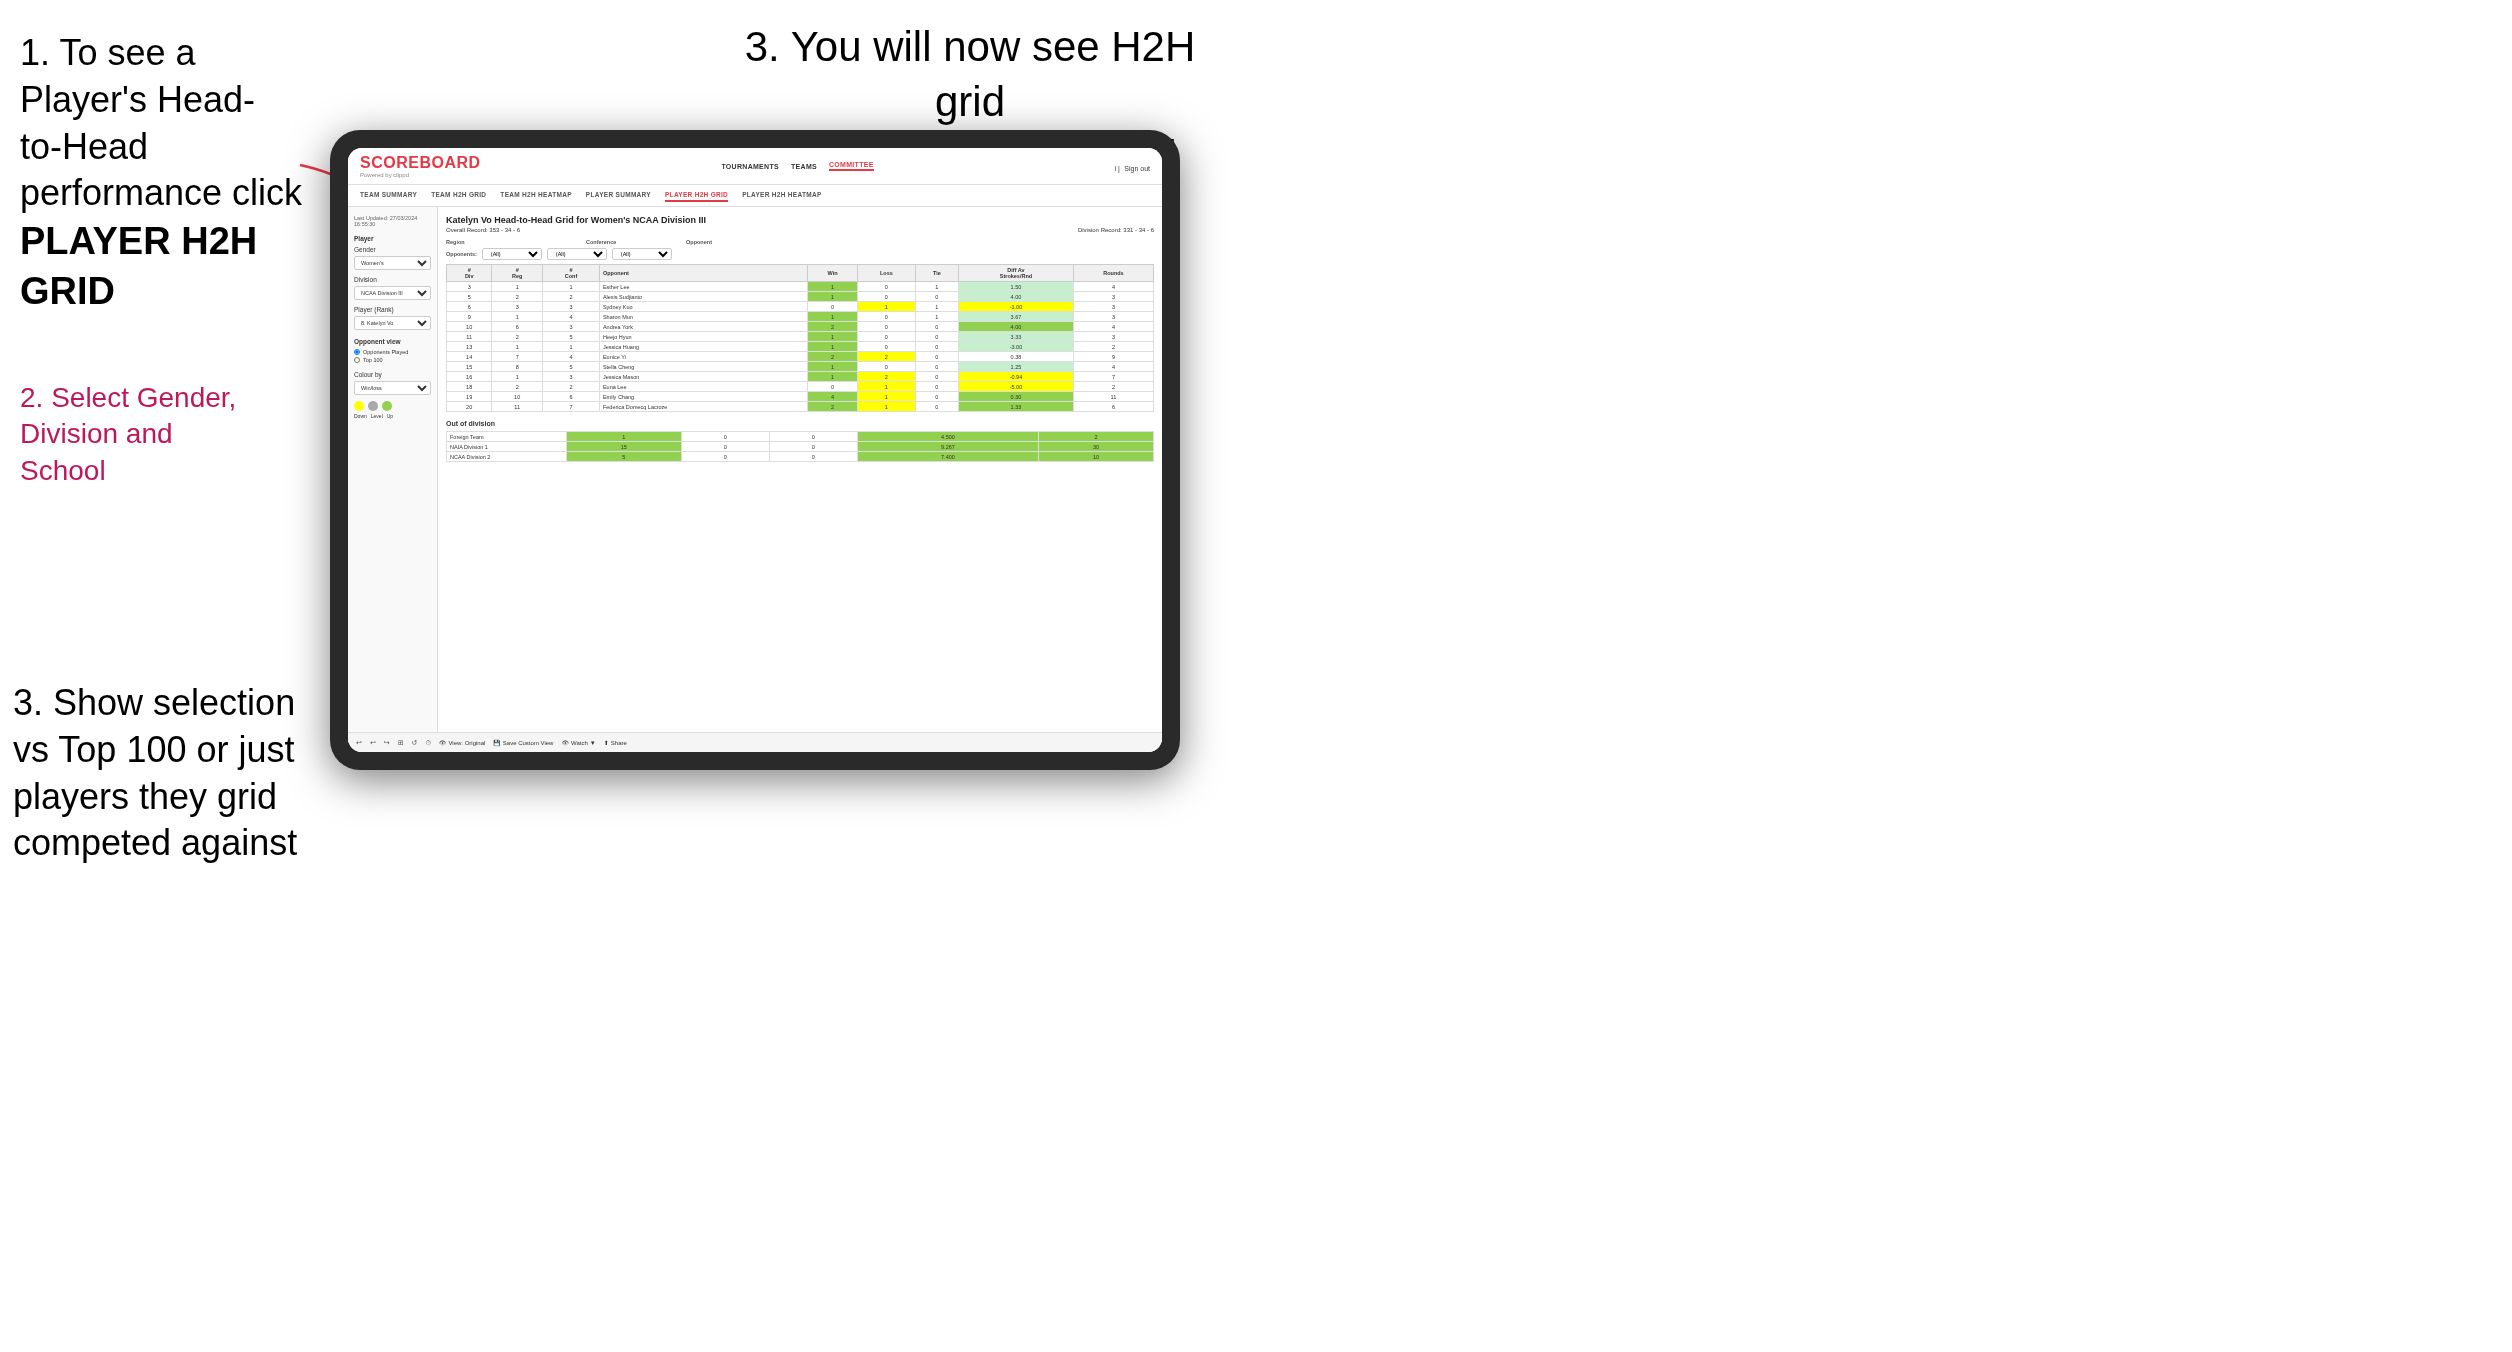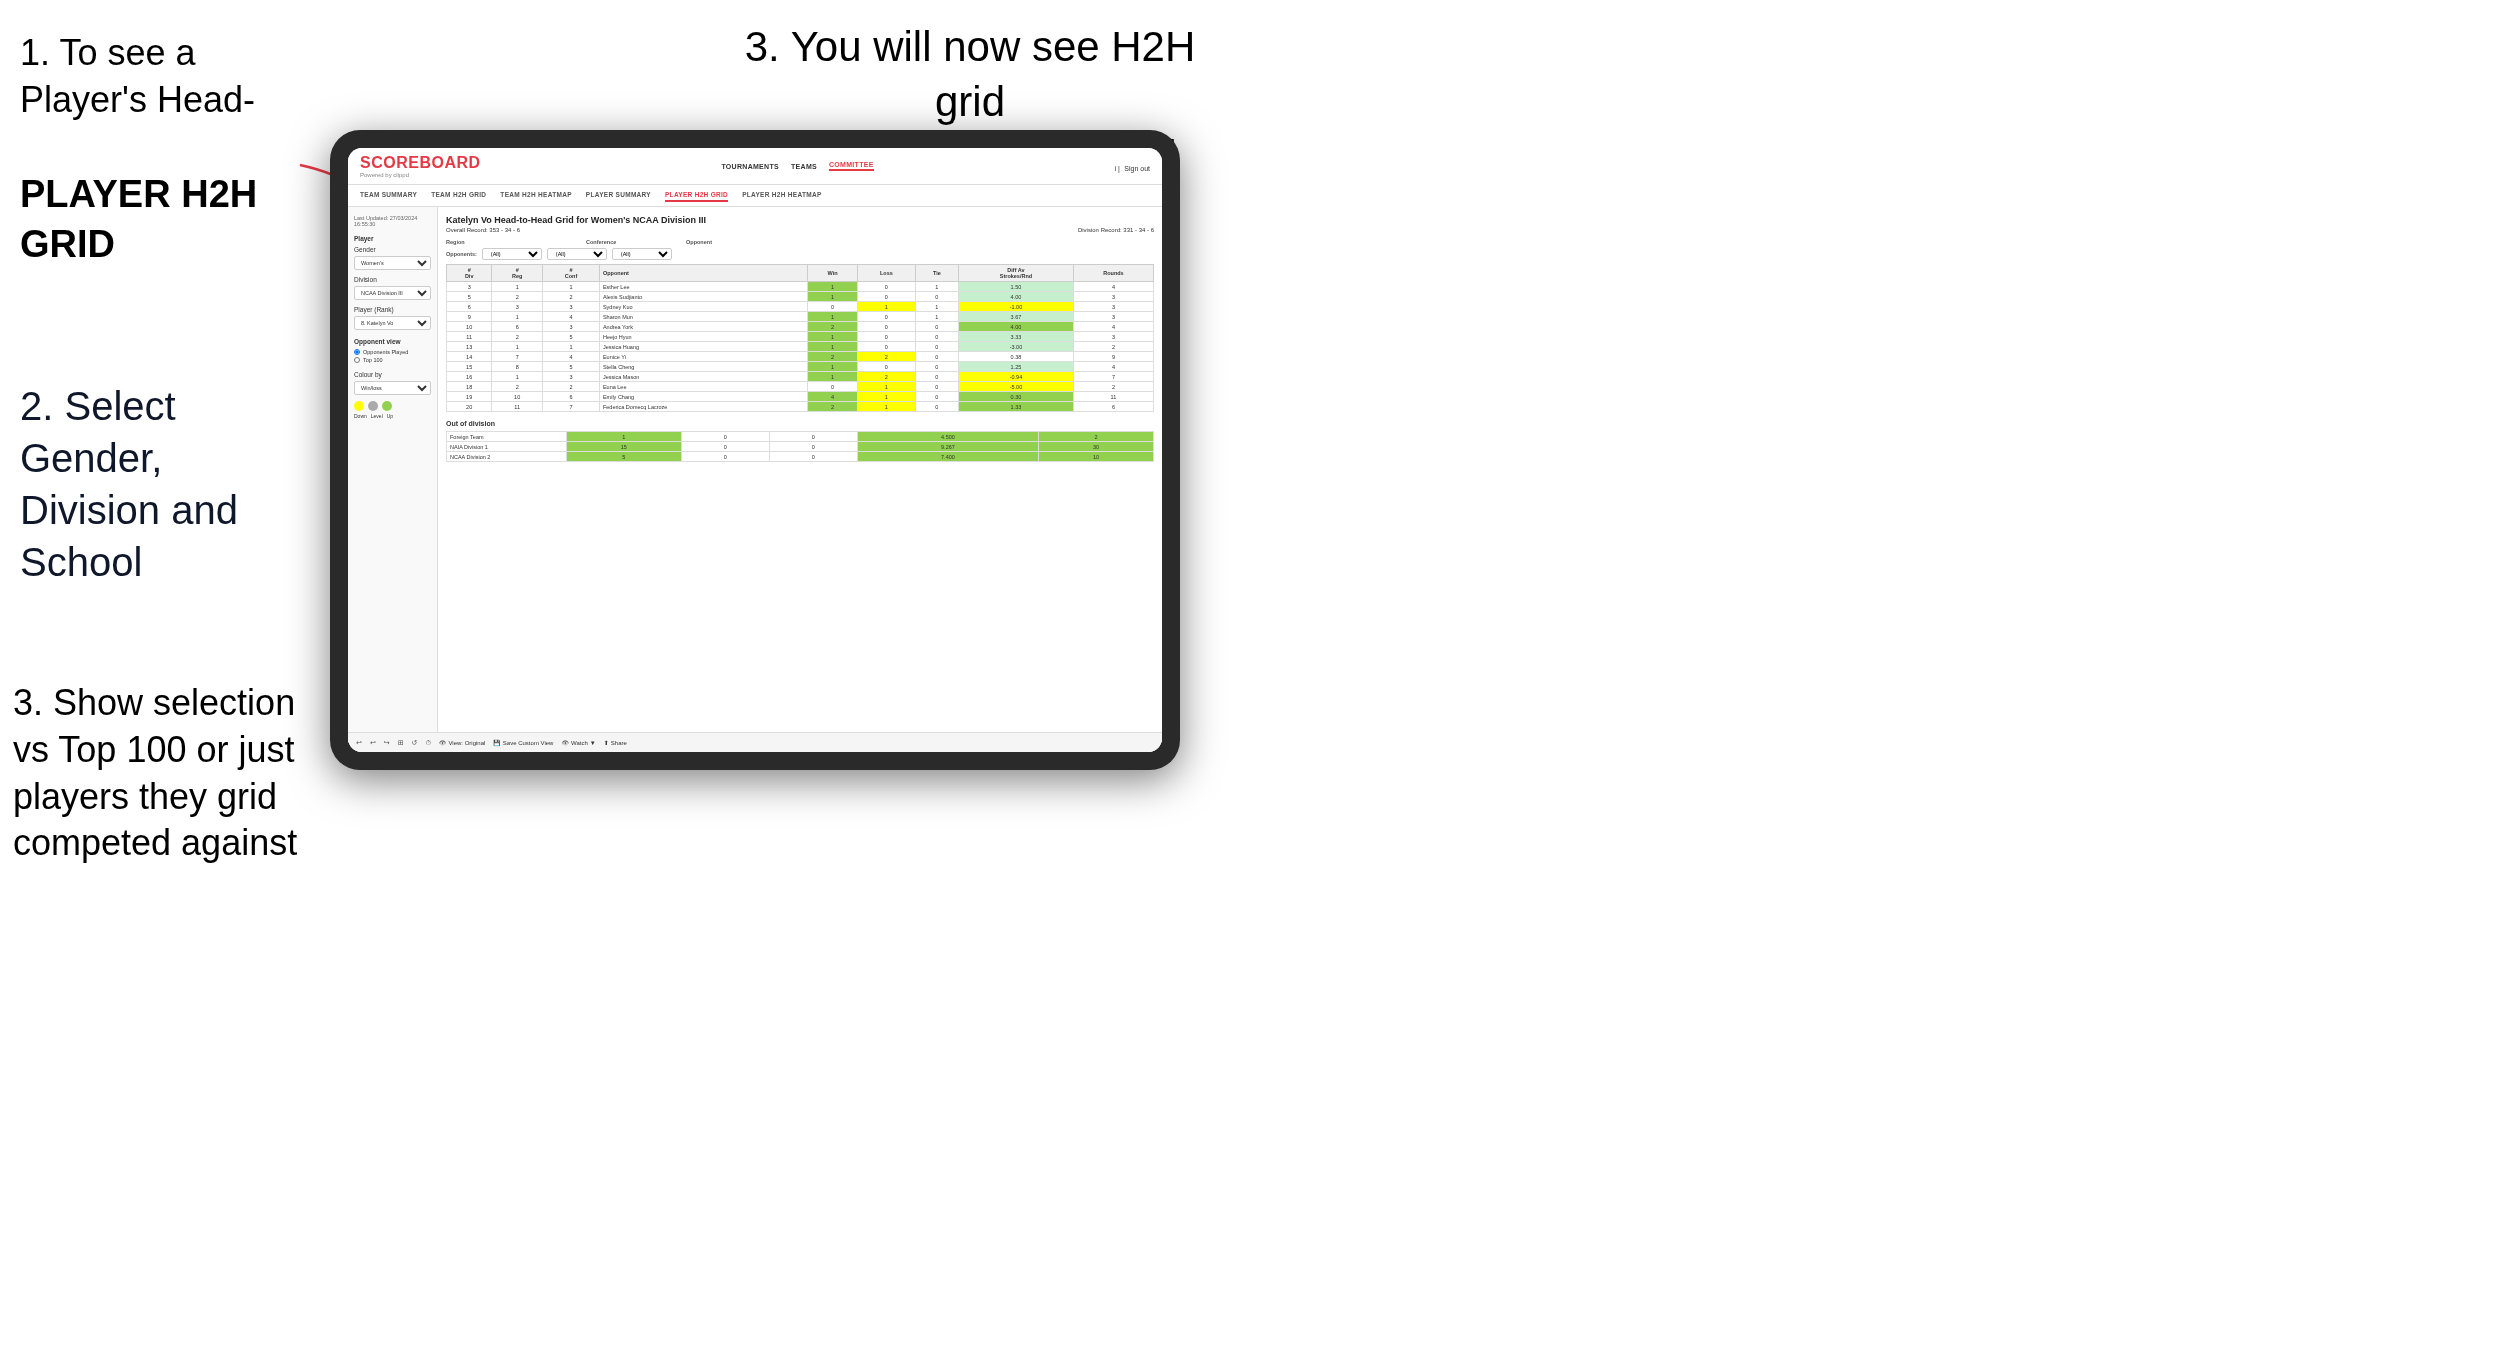--- a/index.html
+++ b/index.html
@@ -29,23 +29,23 @@
     }
     .instruction-1 strong {
       font-size: 38px;
       font-weight: 900;
     }
 
     .instruction-2 {
       position: absolute;
       left: 20px;
       top: 380px;
-      font-size: 40px;
+      font-size: 28px;
       line-height: 1.3;
-      color: #0f172a;
+      color: #be185d;
       width: 300px;
     }
 
     .instruction-3-top {
       position: absolute;
       left: 730px;
       top: 20px;
       font-size: 42px;
       line-height: 1.3;
       color: #000;
@@ -399,21 +399,21 @@
   <defs>
     <marker id="arrow-head" markerWidth="8" markerHeight="8" refX="6" refY="3" orient="auto">
       <path d="M0,0 L0,6 L8,3 z" fill="#e63946"></path>
     </marker>
   </defs>
 </svg>
 
 <div class="instruction-area">
   <div class="instruction-1">
     <span>1. To see a Player's Head-</span><br>
-    <br>
+    <span>to-Head performance click</span><br>
     <strong>PLAYER H2H GRID</strong>
   </div>
 </div>
 
 <div class="instruction-2">
   <span>2. Select Gender,</span><br>
   <span>Division and</span><br>
   <span>School</span>
 </div>
 

